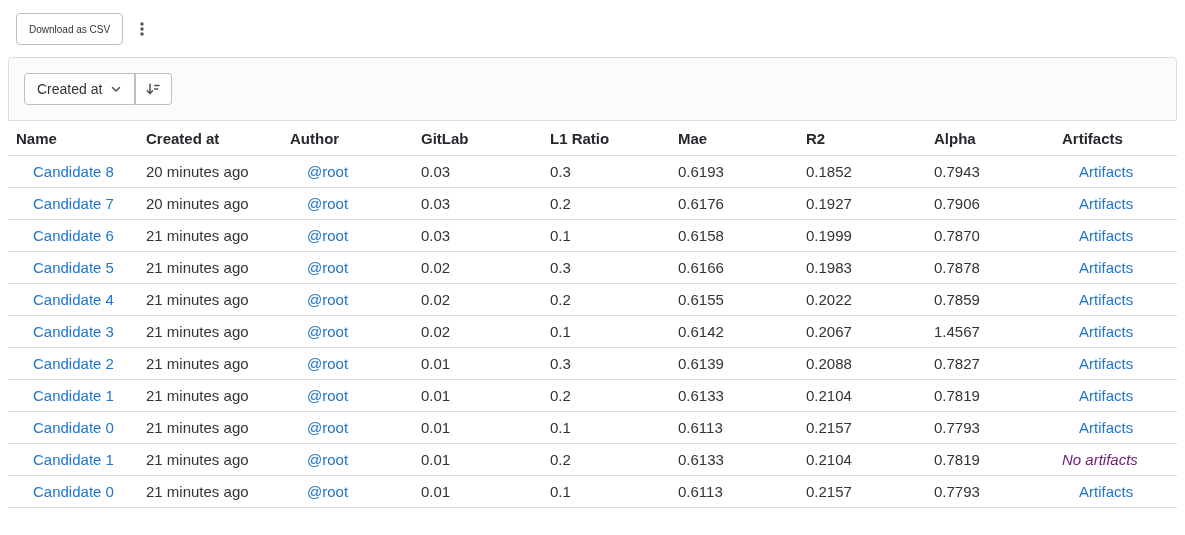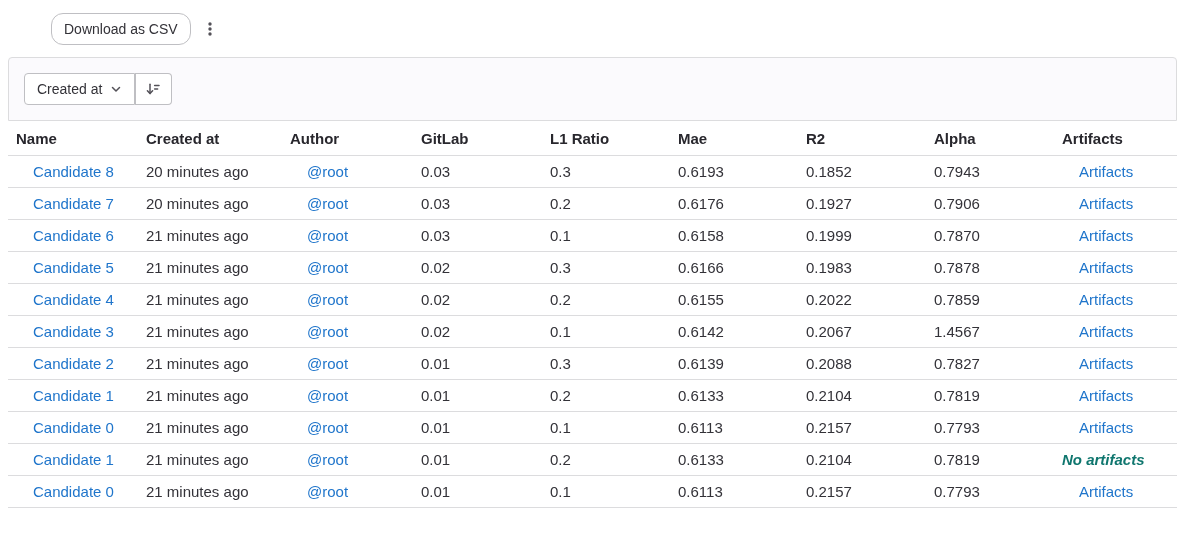--- a/index.html
+++ b/index.html
@@ -13,23 +13,23 @@
   
   .page-header {
     display: flex; align-items: center; justify-content: space-between;
     padding: 13px 14px 12px 16px;
   }
   .page-title {
     margin: 0; font-size: 24px; font-weight: 700; color: #28272d; letter-spacing: -0.2px;
   }
   .header-actions { display: flex; align-items: center; gap: 6px; }
   .btn {
-    height: 32px; background: #fff; border: 1px solid #bfbfc3; border-radius: 12px;
-    color: #333238; font-size: 14px; font-family: inherit; padding: 0 12px;
-    display: inline-flex; align-items: center; cursor: pointer; margin-left: 35px;
+    height: 32px; background: #fff; border: 1px solid #bfbfc3; border-radius: 4px;
+    color: #333238; font-size: 10px; font-family: inherit; padding: 0 12px;
+    display: inline-flex; align-items: center; cursor: pointer;
   }
   .icon-btn {
     height: 32px; width: 26px; border: none; background: transparent;
     display: inline-flex; align-items: center; justify-content: center; cursor: pointer;
   }
   
   .filter-bar {
     margin: 0 8px; padding: 15px;
     background: #fbfafd; border: 1px solid #dcdcde; border-radius: 4px 4px 0 0;
     display: flex; gap: 12px; align-items: center;
@@ -69,21 +69,21 @@
   table { width: 100%; border-collapse: collapse; table-layout: fixed; }
   th {
     text-align: left; font-weight: 700; font-size: 15px; color: #28272d;
     padding: 9px 8px 8px 8px; border-bottom: 1px solid #dcdcde; white-space: nowrap;
   }
   td {
     padding: 7px 8px; border-bottom: 1px solid #dcdcde;
     font-size: 15px; white-space: nowrap; overflow: hidden;
   }
   a.link { color: #1f75cb; text-decoration: none; cursor: pointer; margin-left: 17px; }
-  .no-artifacts { font-style: italic; color: #0f766e; font-weight: bold; }
+  .no-artifacts { font-style: italic; color: #701a75; }
   svg { display: block; }
 </style>
 </head>
 <body>
 
 <header class="page-header">
   <div class="header-actions">
     <button class="btn">Download as CSV</button>
     <button class="icon-btn">
       <span>

